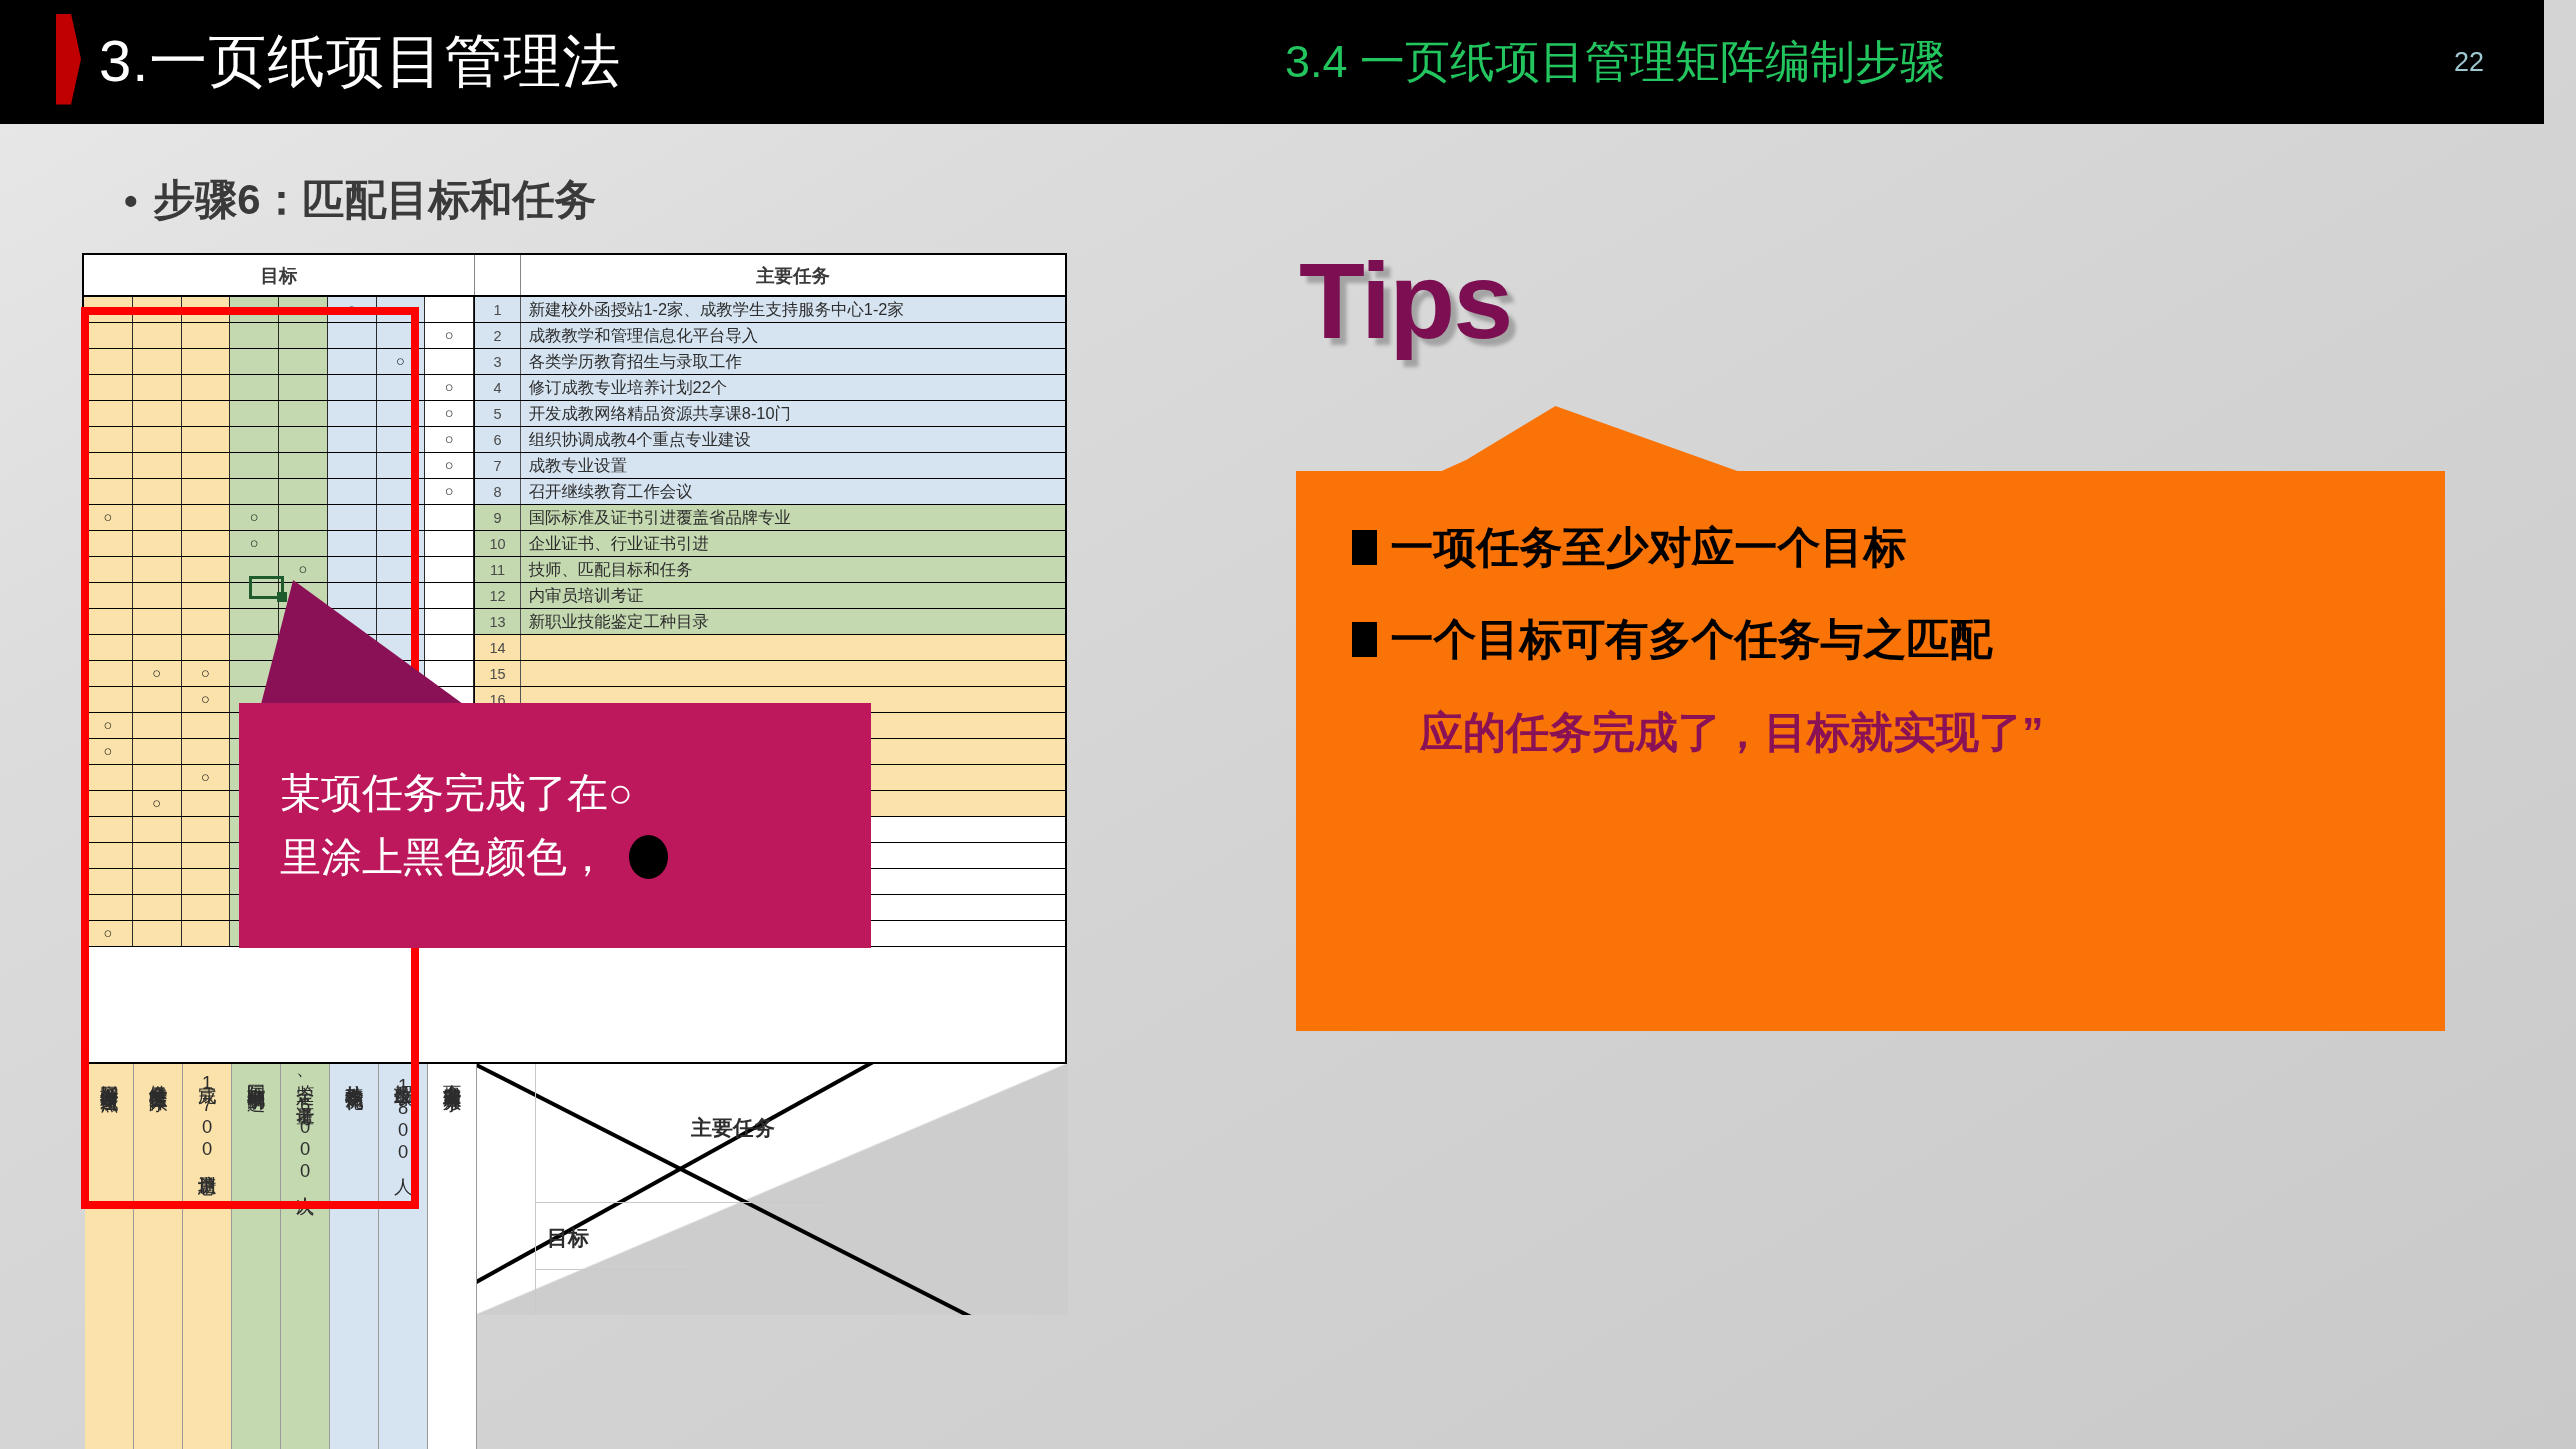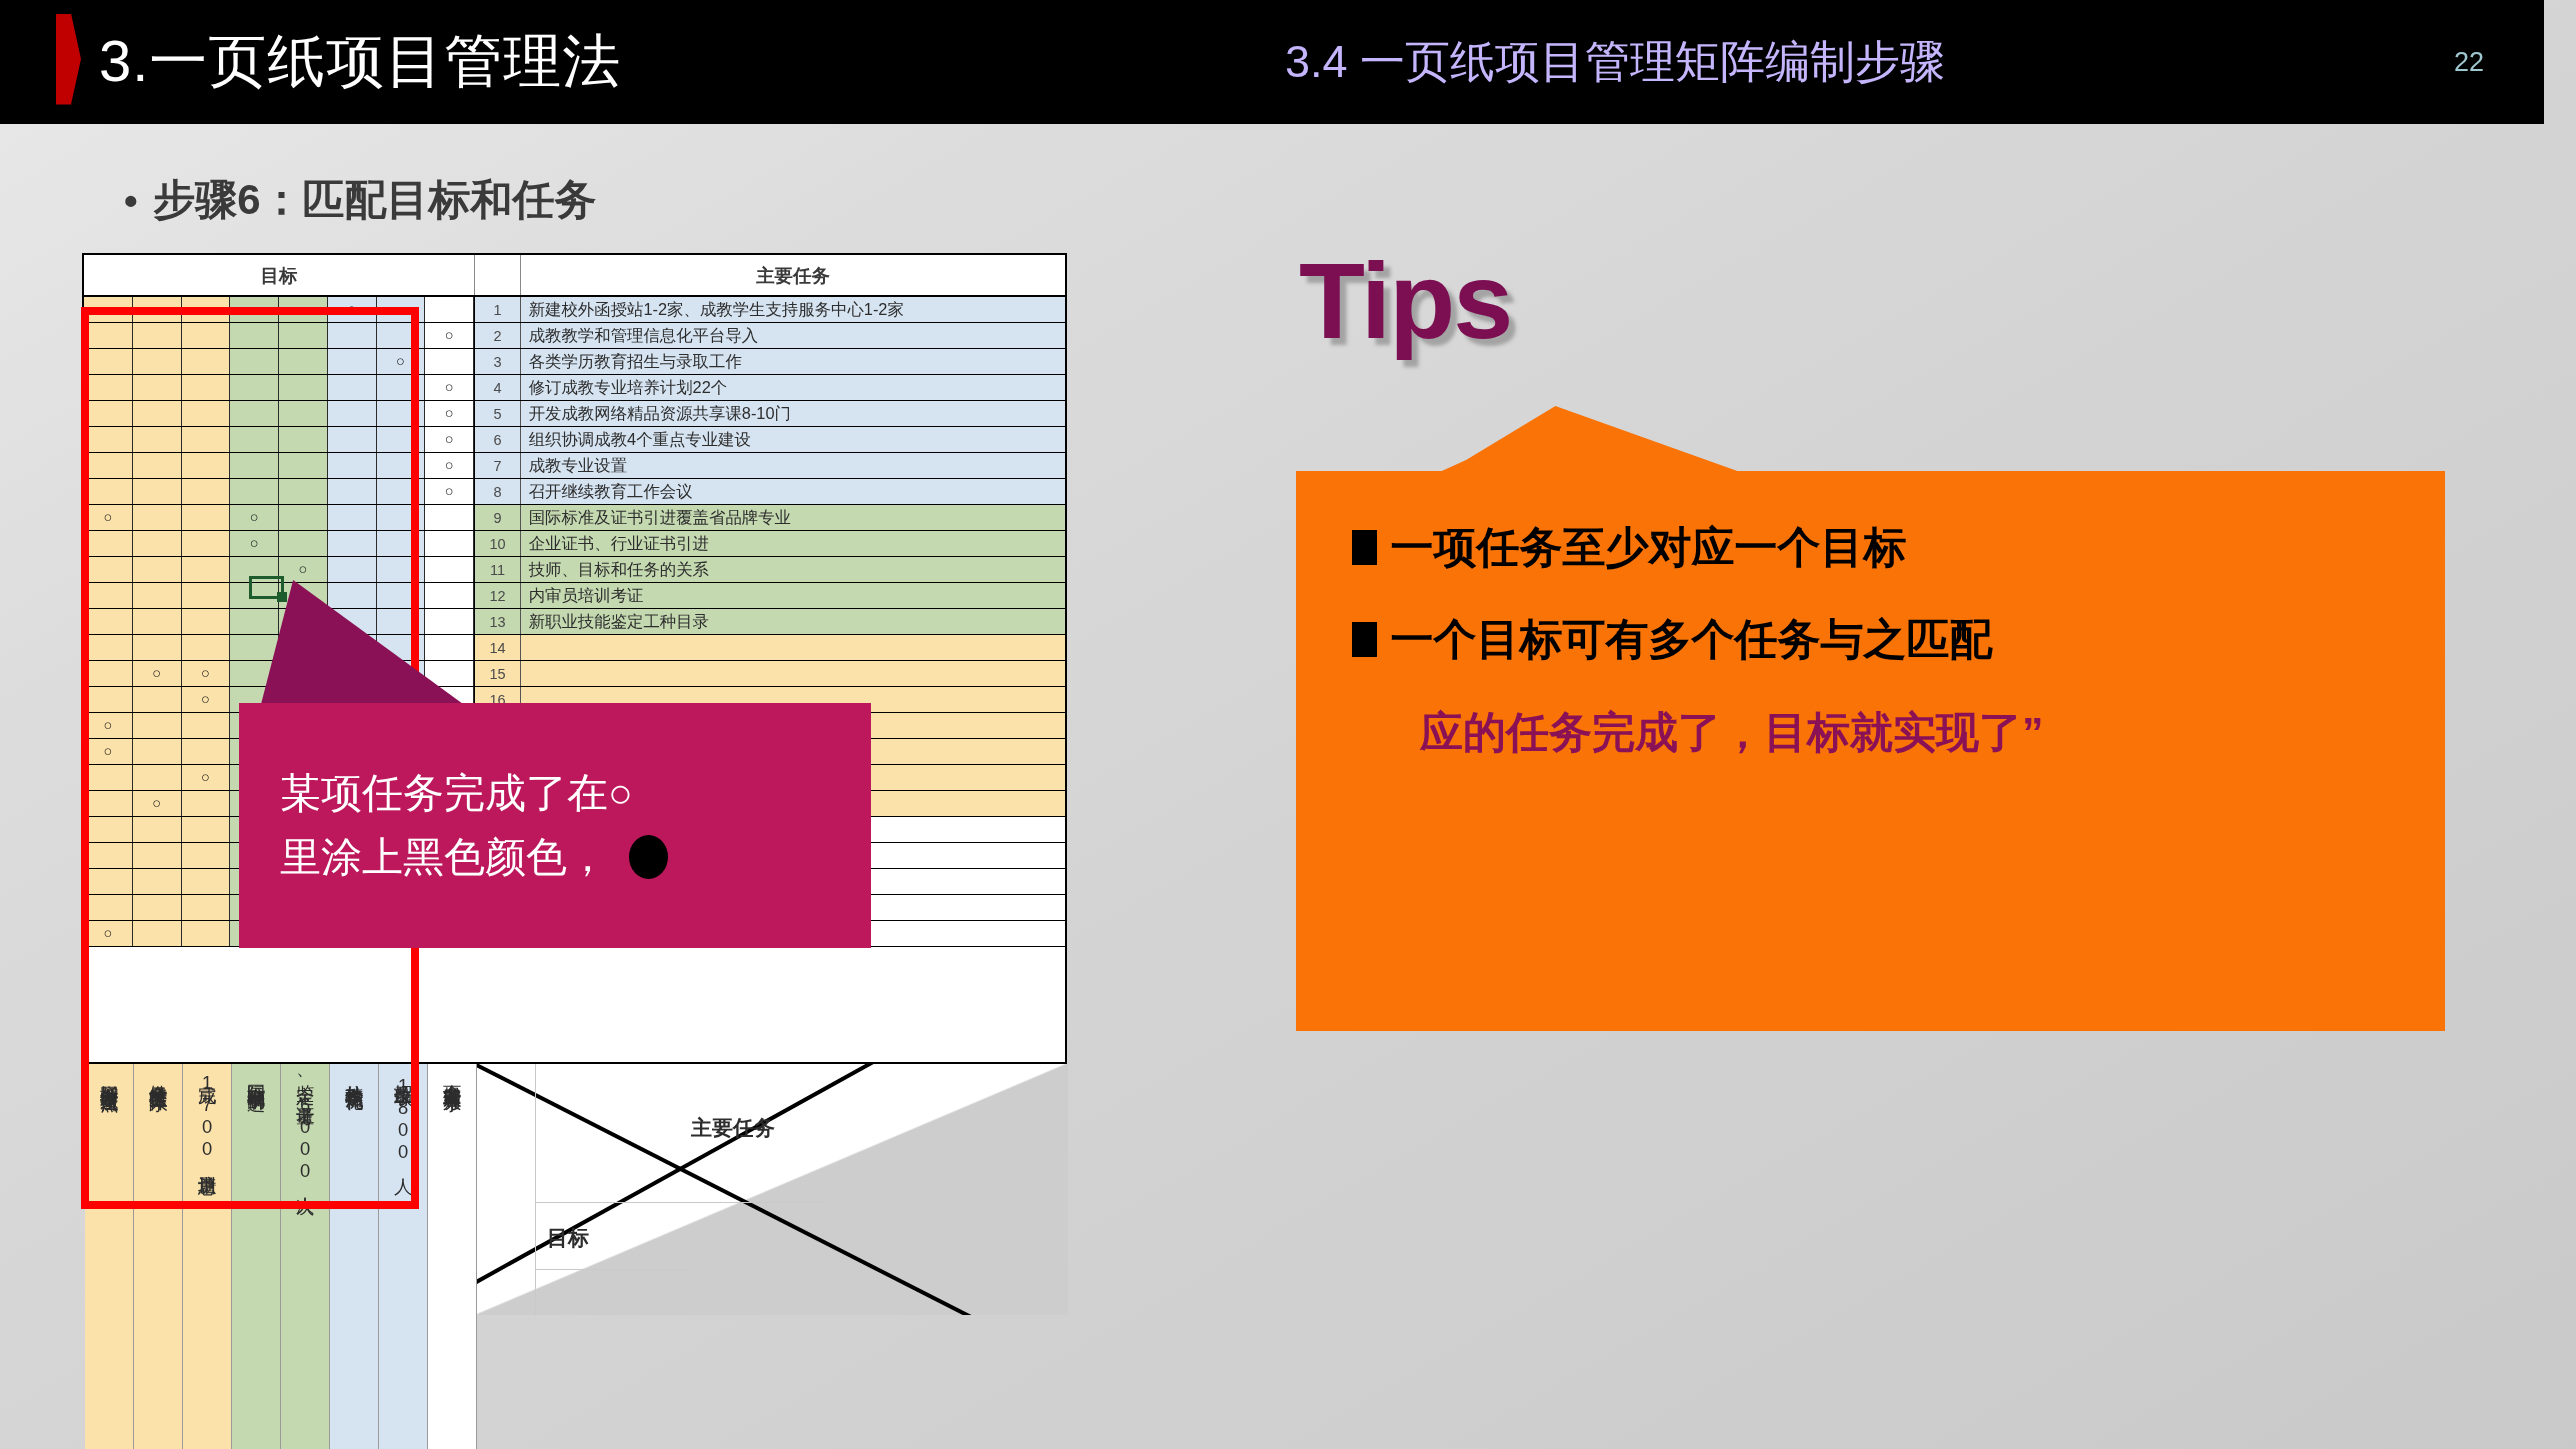--- a/index.html
+++ b/index.html
@@ -17,21 +17,21 @@
   .hdr-flag{
     position:absolute;left:56px;top:13.5px;width:25px;height:91px;background:#c00000;
     clip-path:polygon(0 0,60% 0,100% 50%,60% 100%,0 100%);
   }
   .hdr-title{
     position:absolute;left:99px;top:50%;transform:translateY(-50%);
     color:#fff;font-size:58px;font-weight:400;letter-spacing:1px;white-space:nowrap;
   }
   .hdr-sub{
     position:absolute;left:1285px;top:50%;transform:translateY(-50%);
-    color:#c4b5fd;font-size:45px;font-weight:400;white-space:nowrap;
+    color:#22c55e;font-size:45px;font-weight:400;white-space:nowrap;
   }
   .hdr-page{
     position:absolute;right:60px;top:50%;transform:translateY(-50%);
     color:#9fc7cf;font-size:27px;
   }
 
   
   .step-line{
     position:absolute;left:124px;top:172px;
     font-size:42px;font-weight:bold;color:#3a3a3a;white-space:nowrap;
@@ -350,21 +350,21 @@
           <div class="c y"></div>
           <div class="c y"></div>
           <div class="c y"></div>
           <div class="c g"></div>
           <div class="c g">○</div>
           <div class="c b"></div>
           <div class="c b"></div>
           <div class="c w"></div>
         </div>
         <div class="num">11</div>
-        <div class="task">技师、目标和任务的关系</div>
+        <div class="task">技师、匹配目标和任务</div>
       </div>
       <div class="row r-g">
         <div class="cells">
           <div class="c y"></div>
           <div class="c y"></div>
           <div class="c y"></div>
           <div class="c g"></div>
           <div class="c g">○</div>
           <div class="c b"></div>
           <div class="c b"></div>

